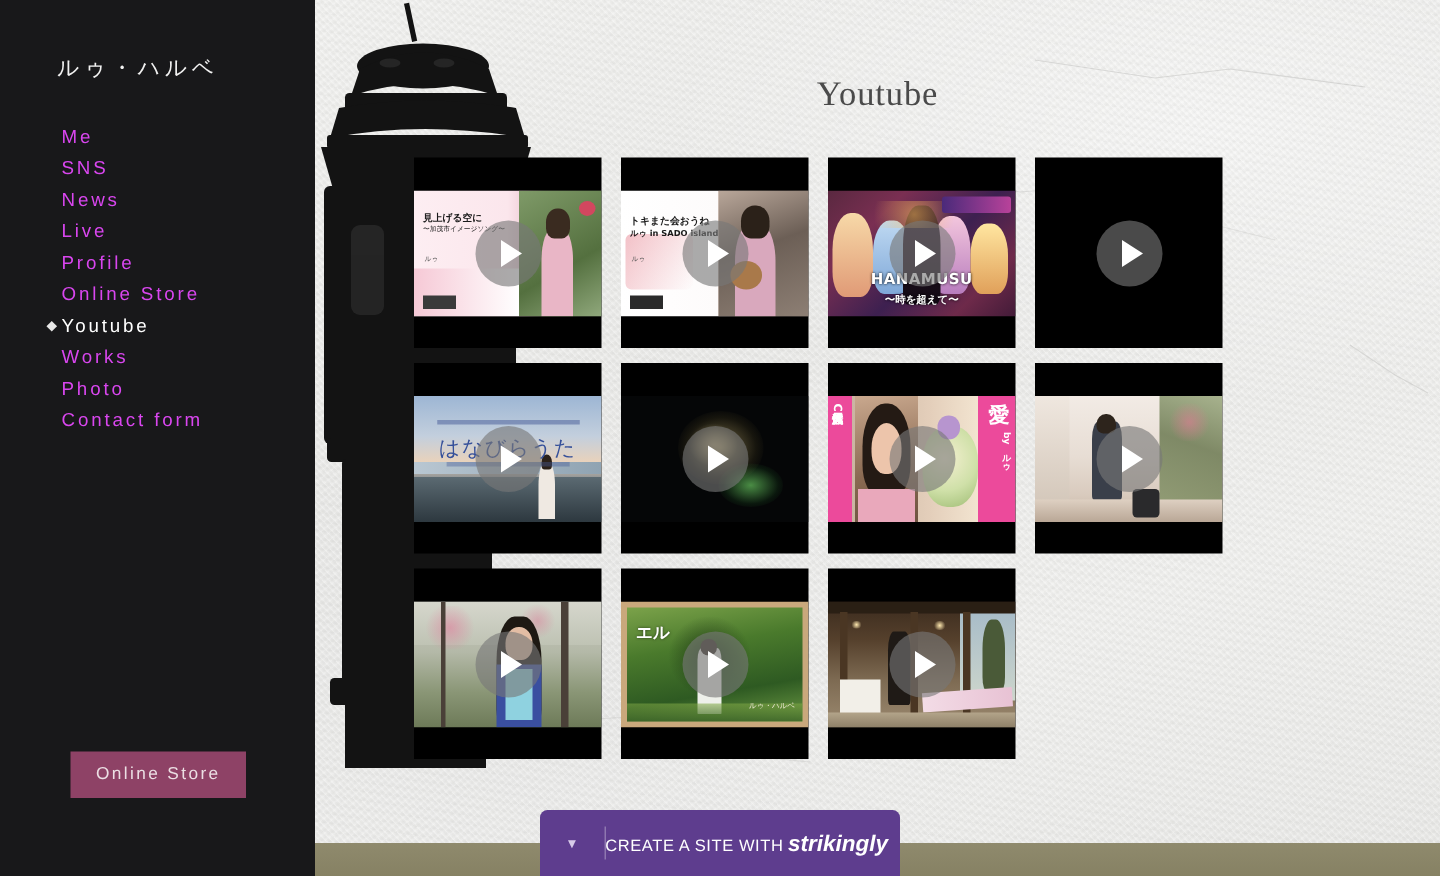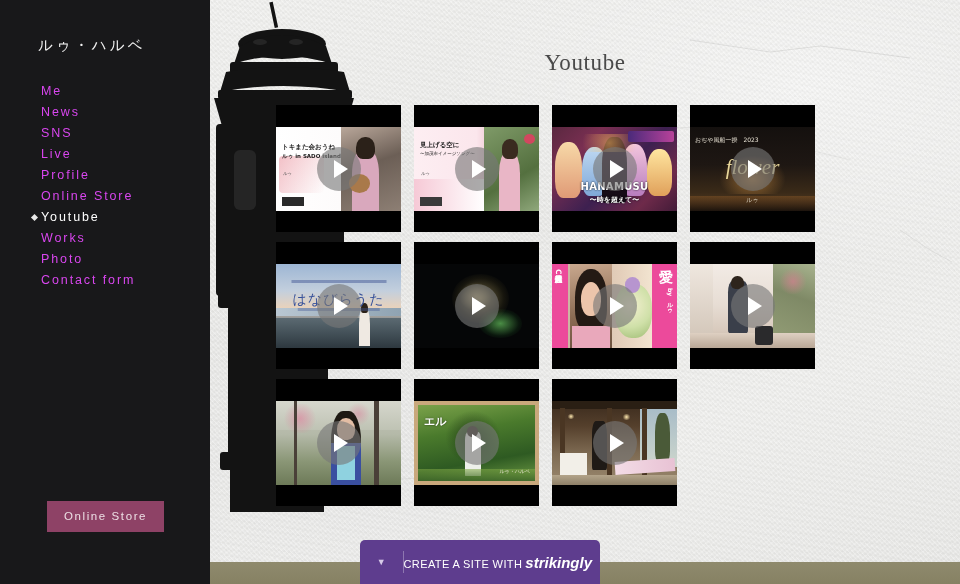--- a/index.html
+++ b/index.html
@@ -287,79 +287,70 @@
     <div id="floor-band"></div>
 
     <div id="page-title">Youtube</div>
 
     <div id="grid">
 
       <div class="grid-row">
 
         <div class="video-card">
           <div class="video-inner">
+            <div class="thumb" style="background:linear-gradient(90deg,#fdeef2 0%,#fbe6ec 50%,#f2d2db 58%,#8fa378 70%,#6f8a5c 100%);">
+              <div style="position:absolute;left:56%;top:0;width:44%;height:100%;background:linear-gradient(150deg,#7f9a68 0%,#54703f 60%,#90a87c 100%);"></div>
+              <div style="position:absolute;left:68%;top:30%;width:17%;height:70%;background:#e9b6c6;border-radius:36% 36% 0 0;"></div>
+              <div style="position:absolute;left:70%;top:14%;width:13%;height:24%;background:#3a2b20;border-radius:46% 46% 34% 34%;"></div>
+              <div style="position:absolute;left:88%;top:8%;width:9%;height:12%;background:#d2475f;border-radius:50%;"></div>
+              <div style="position:absolute;left:0;top:62%;width:56%;height:38%;background:linear-gradient(90deg,#f6c9d6,#ffffff);"></div>
+              <div class="thumb-label" style="left:6px;top:14px;font-size:6.5px;">見上げる空に</div>
+              <div class="thumb-label" style="left:6px;top:24px;font-size:4.5px;font-weight:normal;">〜加茂市イメージソング〜</div>
+              <div class="thumb-label" style="left:7px;top:44px;font-size:4.5px;font-weight:normal;color:#555;">ルゥ</div>
+              <div style="position:absolute;left:6px;bottom:5px;width:22px;height:9px;background:#3a3a3a;"></div>
+            </div>
+          </div>
+          <div class="play-btn"></div>
+        </div>
+
+        <div class="video-card">
+          <div class="video-inner">
             <div class="thumb" style="background:linear-gradient(90deg,#ffffff 0%,#fdfbfb 52%,#e7d9d2 52%,#cbb9ad 70%,#9e8d84 88%,#b8a79c 100%);">
               <div style="position:absolute;left:52%;top:0;width:48%;height:100%;background:linear-gradient(160deg,#b9a79a 0%,#6c5f56 45%,#8d7f74 100%);"></div>
               <div style="position:absolute;left:61%;top:26%;width:21%;height:74%;background:#d9a8bd;border-radius:40% 40% 0 0;"></div>
               <div style="position:absolute;left:64%;top:12%;width:15%;height:26%;background:#2b2119;border-radius:48% 48% 36% 36%;"></div>
               <div style="position:absolute;left:58%;top:56%;width:17%;height:22%;background:#a9794a;border-radius:50%;"></div>
               <div style="position:absolute;left:2%;top:34%;width:36%;height:44%;background:linear-gradient(120deg,rgba(236,160,170,0.65),rgba(255,255,255,0));border-radius:4px;"></div>
               <div class="thumb-label" style="left:6px;top:16px;font-size:6.5px;">トキまた会おうね</div>
               <div class="thumb-label" style="left:6px;top:26px;font-size:5.5px;">ルゥ in SADO island</div>
               <div class="thumb-label" style="left:7px;top:44px;font-size:4.5px;font-weight:normal;color:#555;">ルゥ</div>
               <div style="position:absolute;left:6px;bottom:5px;width:22px;height:9px;background:#2a2a2a;"></div>
             </div>
           </div>
           <div class="play-btn"></div>
         </div>
 
         <div class="video-card">
           <div class="video-inner">
-            <div class="thumb" style="background:linear-gradient(90deg,#fdeef2 0%,#fbe6ec 50%,#f2d2db 58%,#8fa378 70%,#6f8a5c 100%);">
-              <div style="position:absolute;left:56%;top:0;width:44%;height:100%;background:linear-gradient(150deg,#7f9a68 0%,#54703f 60%,#90a87c 100%);"></div>
-              <div style="position:absolute;left:68%;top:30%;width:17%;height:70%;background:#e9b6c6;border-radius:36% 36% 0 0;"></div>
-              <div style="position:absolute;left:70%;top:14%;width:13%;height:24%;background:#3a2b20;border-radius:46% 46% 34% 34%;"></div>
-              <div style="position:absolute;left:88%;top:8%;width:9%;height:12%;background:#d2475f;border-radius:50%;"></div>
-              <div style="position:absolute;left:0;top:62%;width:56%;height:38%;background:linear-gradient(90deg,#f6c9d6,#ffffff);"></div>
-              <div class="thumb-label" style="left:6px;top:14px;font-size:6.5px;">見上げる空に</div>
-              <div class="thumb-label" style="left:6px;top:24px;font-size:4.5px;font-weight:normal;">〜加茂市イメージソング〜</div>
-              <div class="thumb-label" style="left:7px;top:44px;font-size:4.5px;font-weight:normal;color:#555;">ルゥ</div>
-              <div style="position:absolute;left:6px;bottom:5px;width:22px;height:9px;background:#3a3a3a;"></div>
-            </div>
-          </div>
-          <div class="play-btn"></div>
-        </div>
-
-        <div class="video-card">
-          <div class="video-inner">
             <div class="thumb" style="background:linear-gradient(135deg,#5a2840 0%,#7a2f52 25%,#3d2050 55%,#6e2a4a 80%,#421b38 100%);padding-left:20px;">
               <div style="position:absolute;left:2%;top:18%;width:22%;height:66%;background:linear-gradient(180deg,#f7d9a8,#e09a76);border-radius:44% 44% 30% 30%;"></div>
               <div style="position:absolute;left:24%;top:24%;width:20%;height:58%;background:linear-gradient(180deg,#bfd9f2,#7fa8d8);border-radius:44% 44% 30% 30%;"></div>
               <div style="position:absolute;left:56%;top:20%;width:20%;height:62%;background:linear-gradient(180deg,#f3c6dd,#b87dbe);border-radius:44% 44% 30% 30%;"></div>
               <div style="position:absolute;left:76%;top:26%;width:20%;height:56%;background:linear-gradient(180deg,#ffe6a0,#e0a05a);border-radius:44% 44% 30% 30%;"></div>
               <div style="position:absolute;left:40%;top:12%;width:20%;height:78%;background:linear-gradient(180deg,#2b1528,#120a14);border-radius:40% 40% 12% 12%;"></div>
               <div style="position:absolute;left:16%;top:8%;width:60%;height:22%;background:radial-gradient(circle,rgba(255,190,90,0.55),rgba(255,190,90,0) 70%);"></div>
               <div style="position:absolute;right:3px;top:4px;width:46px;height:11px;background:linear-gradient(90deg,#4a2a7a,#b8429a);border-radius:2px;"></div>
               <div class="thumb-label" style="left:50%;transform:translateX(-50%);bottom:18px;font-size:10px;color:#ffffff;text-shadow:0 0 2px #000;letter-spacing:.3px;">HANAMUSU</div>
               <div class="thumb-label" style="left:50%;transform:translateX(-50%);bottom:6px;font-size:7px;color:#ffffff;text-shadow:0 0 2px #000;">〜時を超えて〜</div>
             </div>
           </div>
           <div class="play-btn"></div>
         </div>
 
         <div class="video-card">
-          <div class="video-inner">
-            <div class="thumb" style="background:linear-gradient(180deg,#14100e 0%,#1e1713 45%,#3a2a18 78%,#614226 100%);">
-              <div style="position:absolute;left:24%;top:34%;width:52%;height:46%;background:radial-gradient(ellipse at 50% 60%,rgba(255,176,80,0.5),rgba(255,140,40,0) 72%);"></div>
-              <div style="position:absolute;left:0;bottom:0;width:100%;height:18%;background:linear-gradient(180deg,rgba(140,90,40,0.45),rgba(20,14,10,0.9));"></div>
-              <div class="thumb-label" style="left:5px;top:9px;font-size:6px;color:#e8e2d4;font-weight:normal;">おぢや風船一揆　2023</div>
-              <div class="thumb-label" style="left:50%;transform:translateX(-50%);top:26px;font-size:21px;color:#e8d79a;font-weight:normal;font-family:'Liberation Serif',serif;font-style:italic;">flower</div>
-              <div class="thumb-label" style="left:50%;transform:translateX(-50%);bottom:7px;font-size:6px;color:#ded6c4;font-weight:normal;">ルゥ</div>
-            </div>
-          </div>
           <div class="play-btn"></div>
         </div>
       </div>
 
       <div class="grid-row">
 
         <div class="video-card">
           <div class="video-inner">
             <div class="thumb" style="background:linear-gradient(180deg,#9db6d4 0%,#c3cfdd 32%,#e8d2bc 52%,#6e7c86 70%,#3d4a52 100%);">
               <div style="position:absolute;left:0;bottom:0;width:100%;height:36%;background:linear-gradient(180deg,#5b6a72,#2d383f);"></div>
@@ -480,25 +471,25 @@
   <div id="sidebar">
     <div id="site-title">ルゥ・ハルベ</div>
 
     <nav id="nav">
       <div class="nav-item">
         <span class="nav-bullet"></span>
         <span>Me</span>
       </div>
       <div class="nav-item">
         <span class="nav-bullet"></span>
+        <span>SNS</span>
+      </div>
+      <div class="nav-item">
+        <span class="nav-bullet"></span>
         <span>News</span>
-      </div>
-      <div class="nav-item">
-        <span class="nav-bullet"></span>
-        <span>SNS</span>
       </div>
       <div class="nav-item">
         <span class="nav-bullet"></span>
         <span>Live</span>
       </div>
       <div class="nav-item">
         <span class="nav-bullet"></span>
         <span>Profile</span>
       </div>
       <div class="nav-item">

